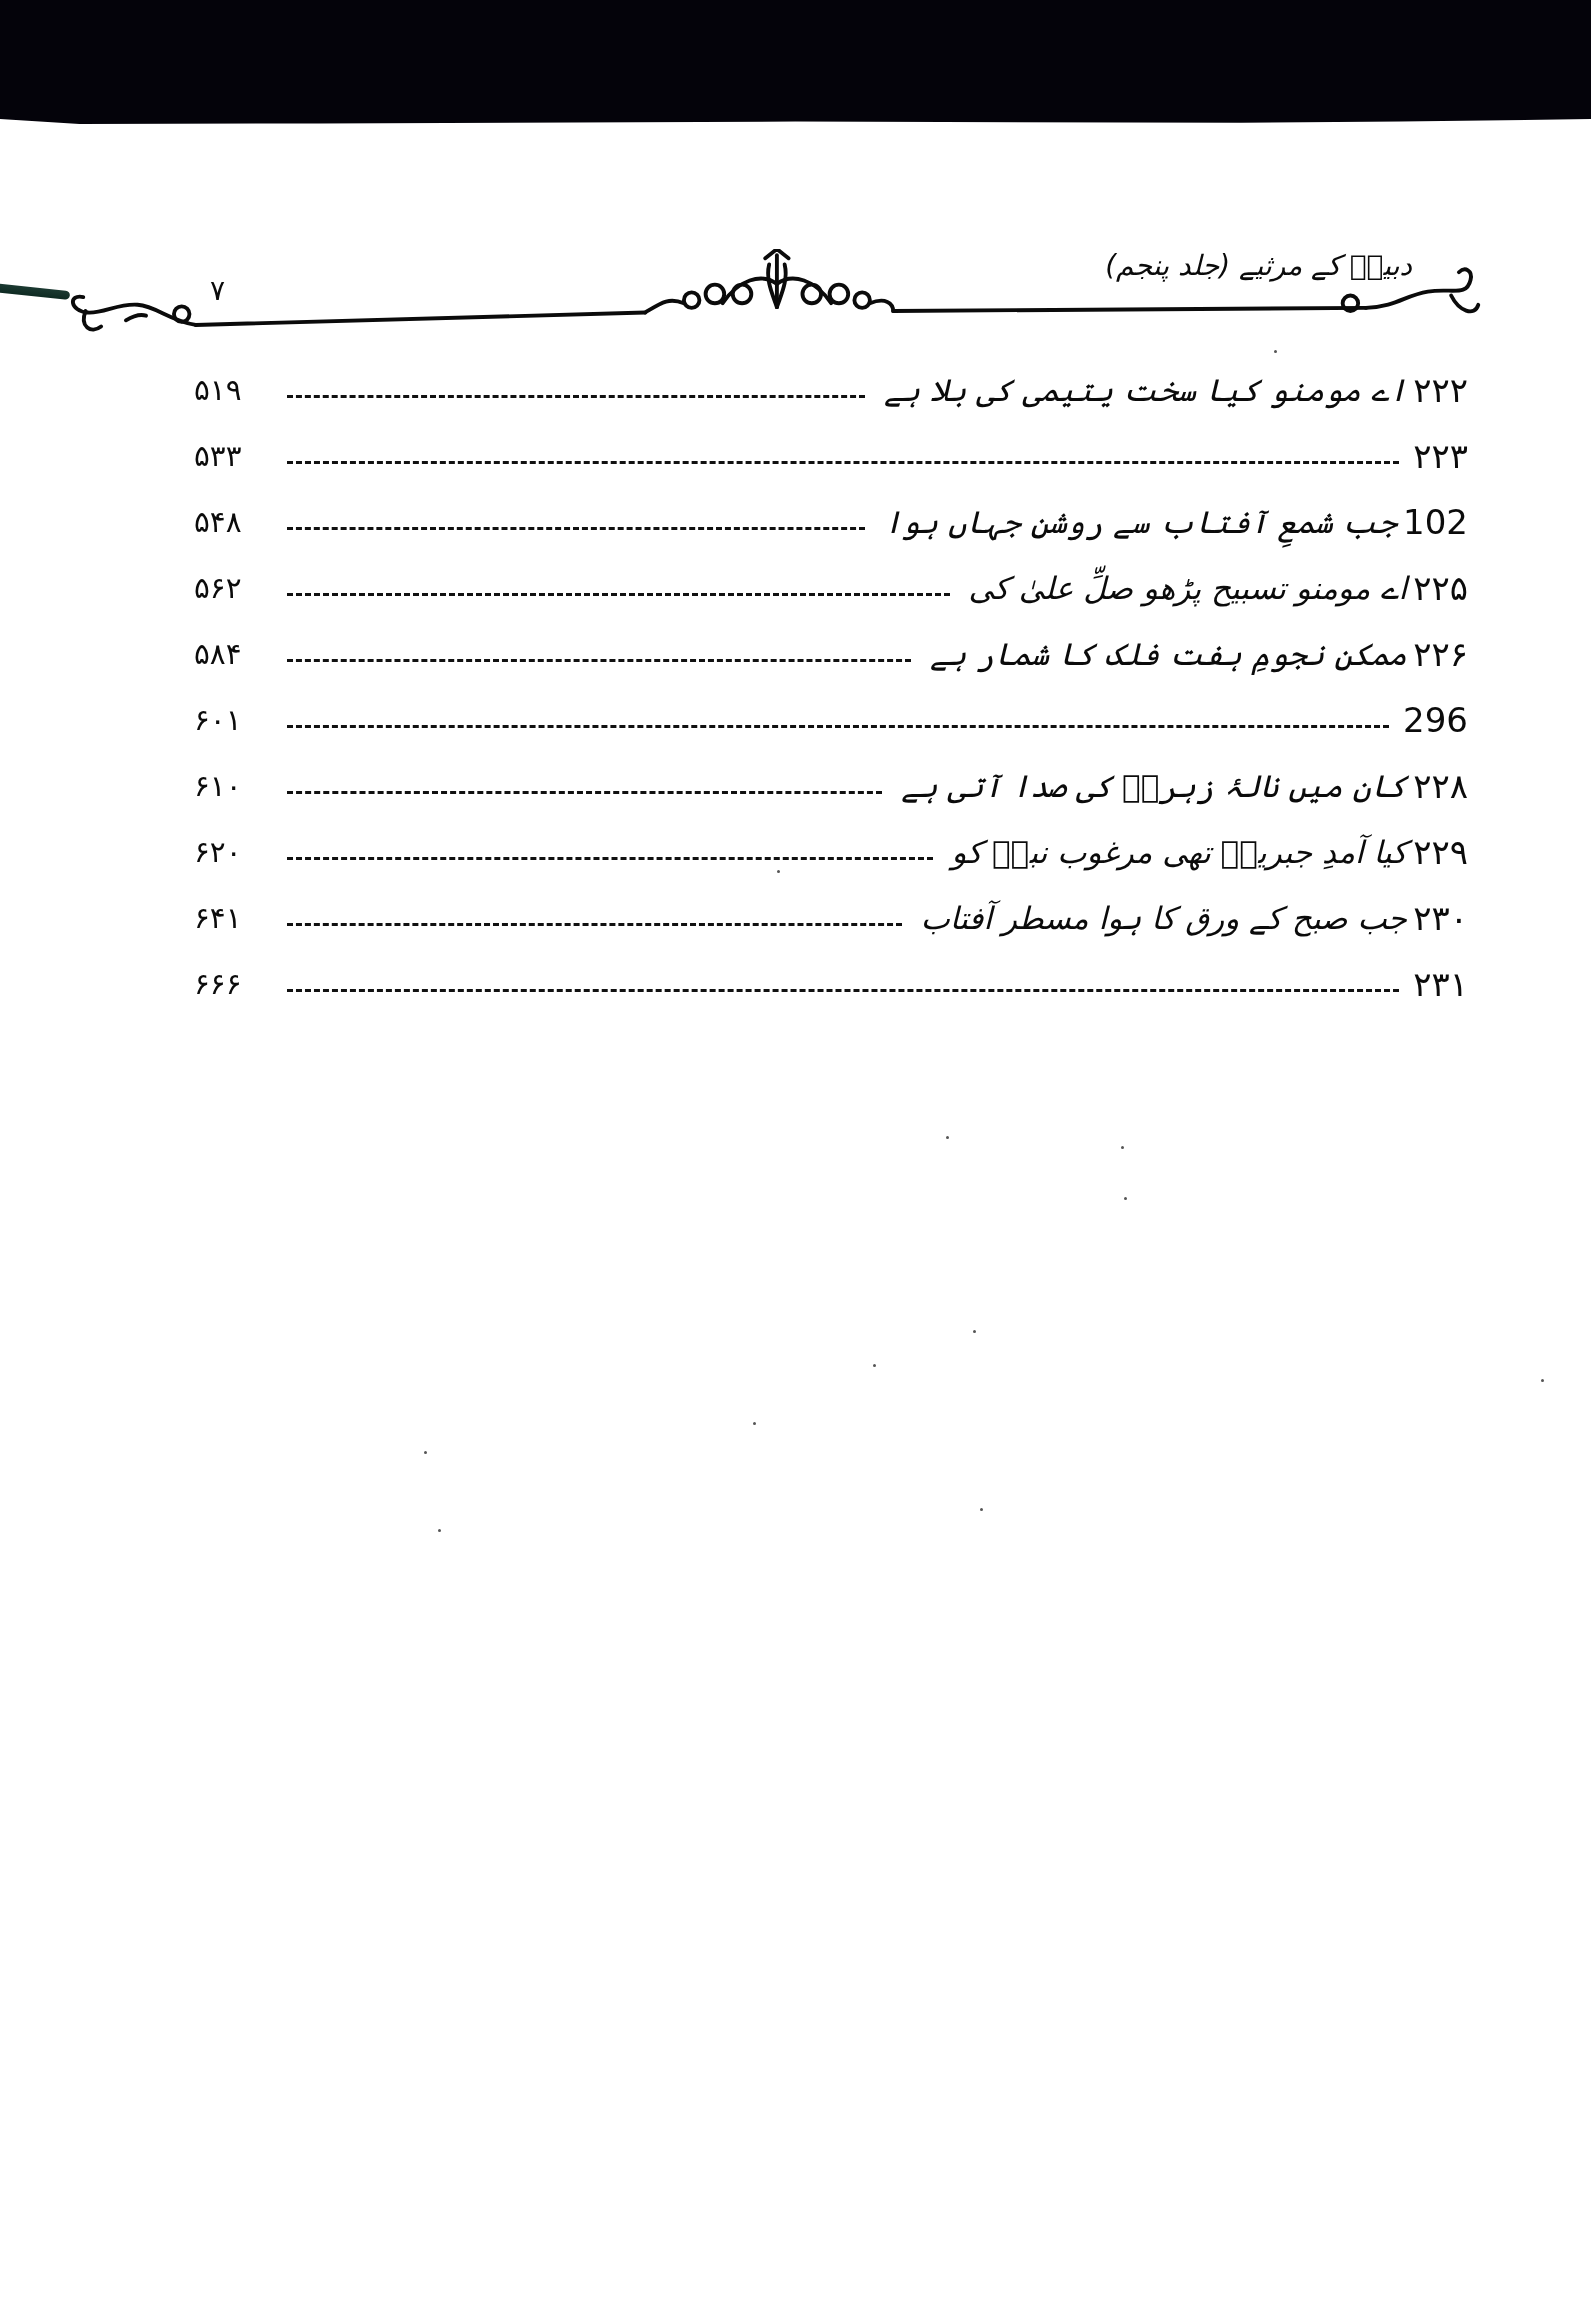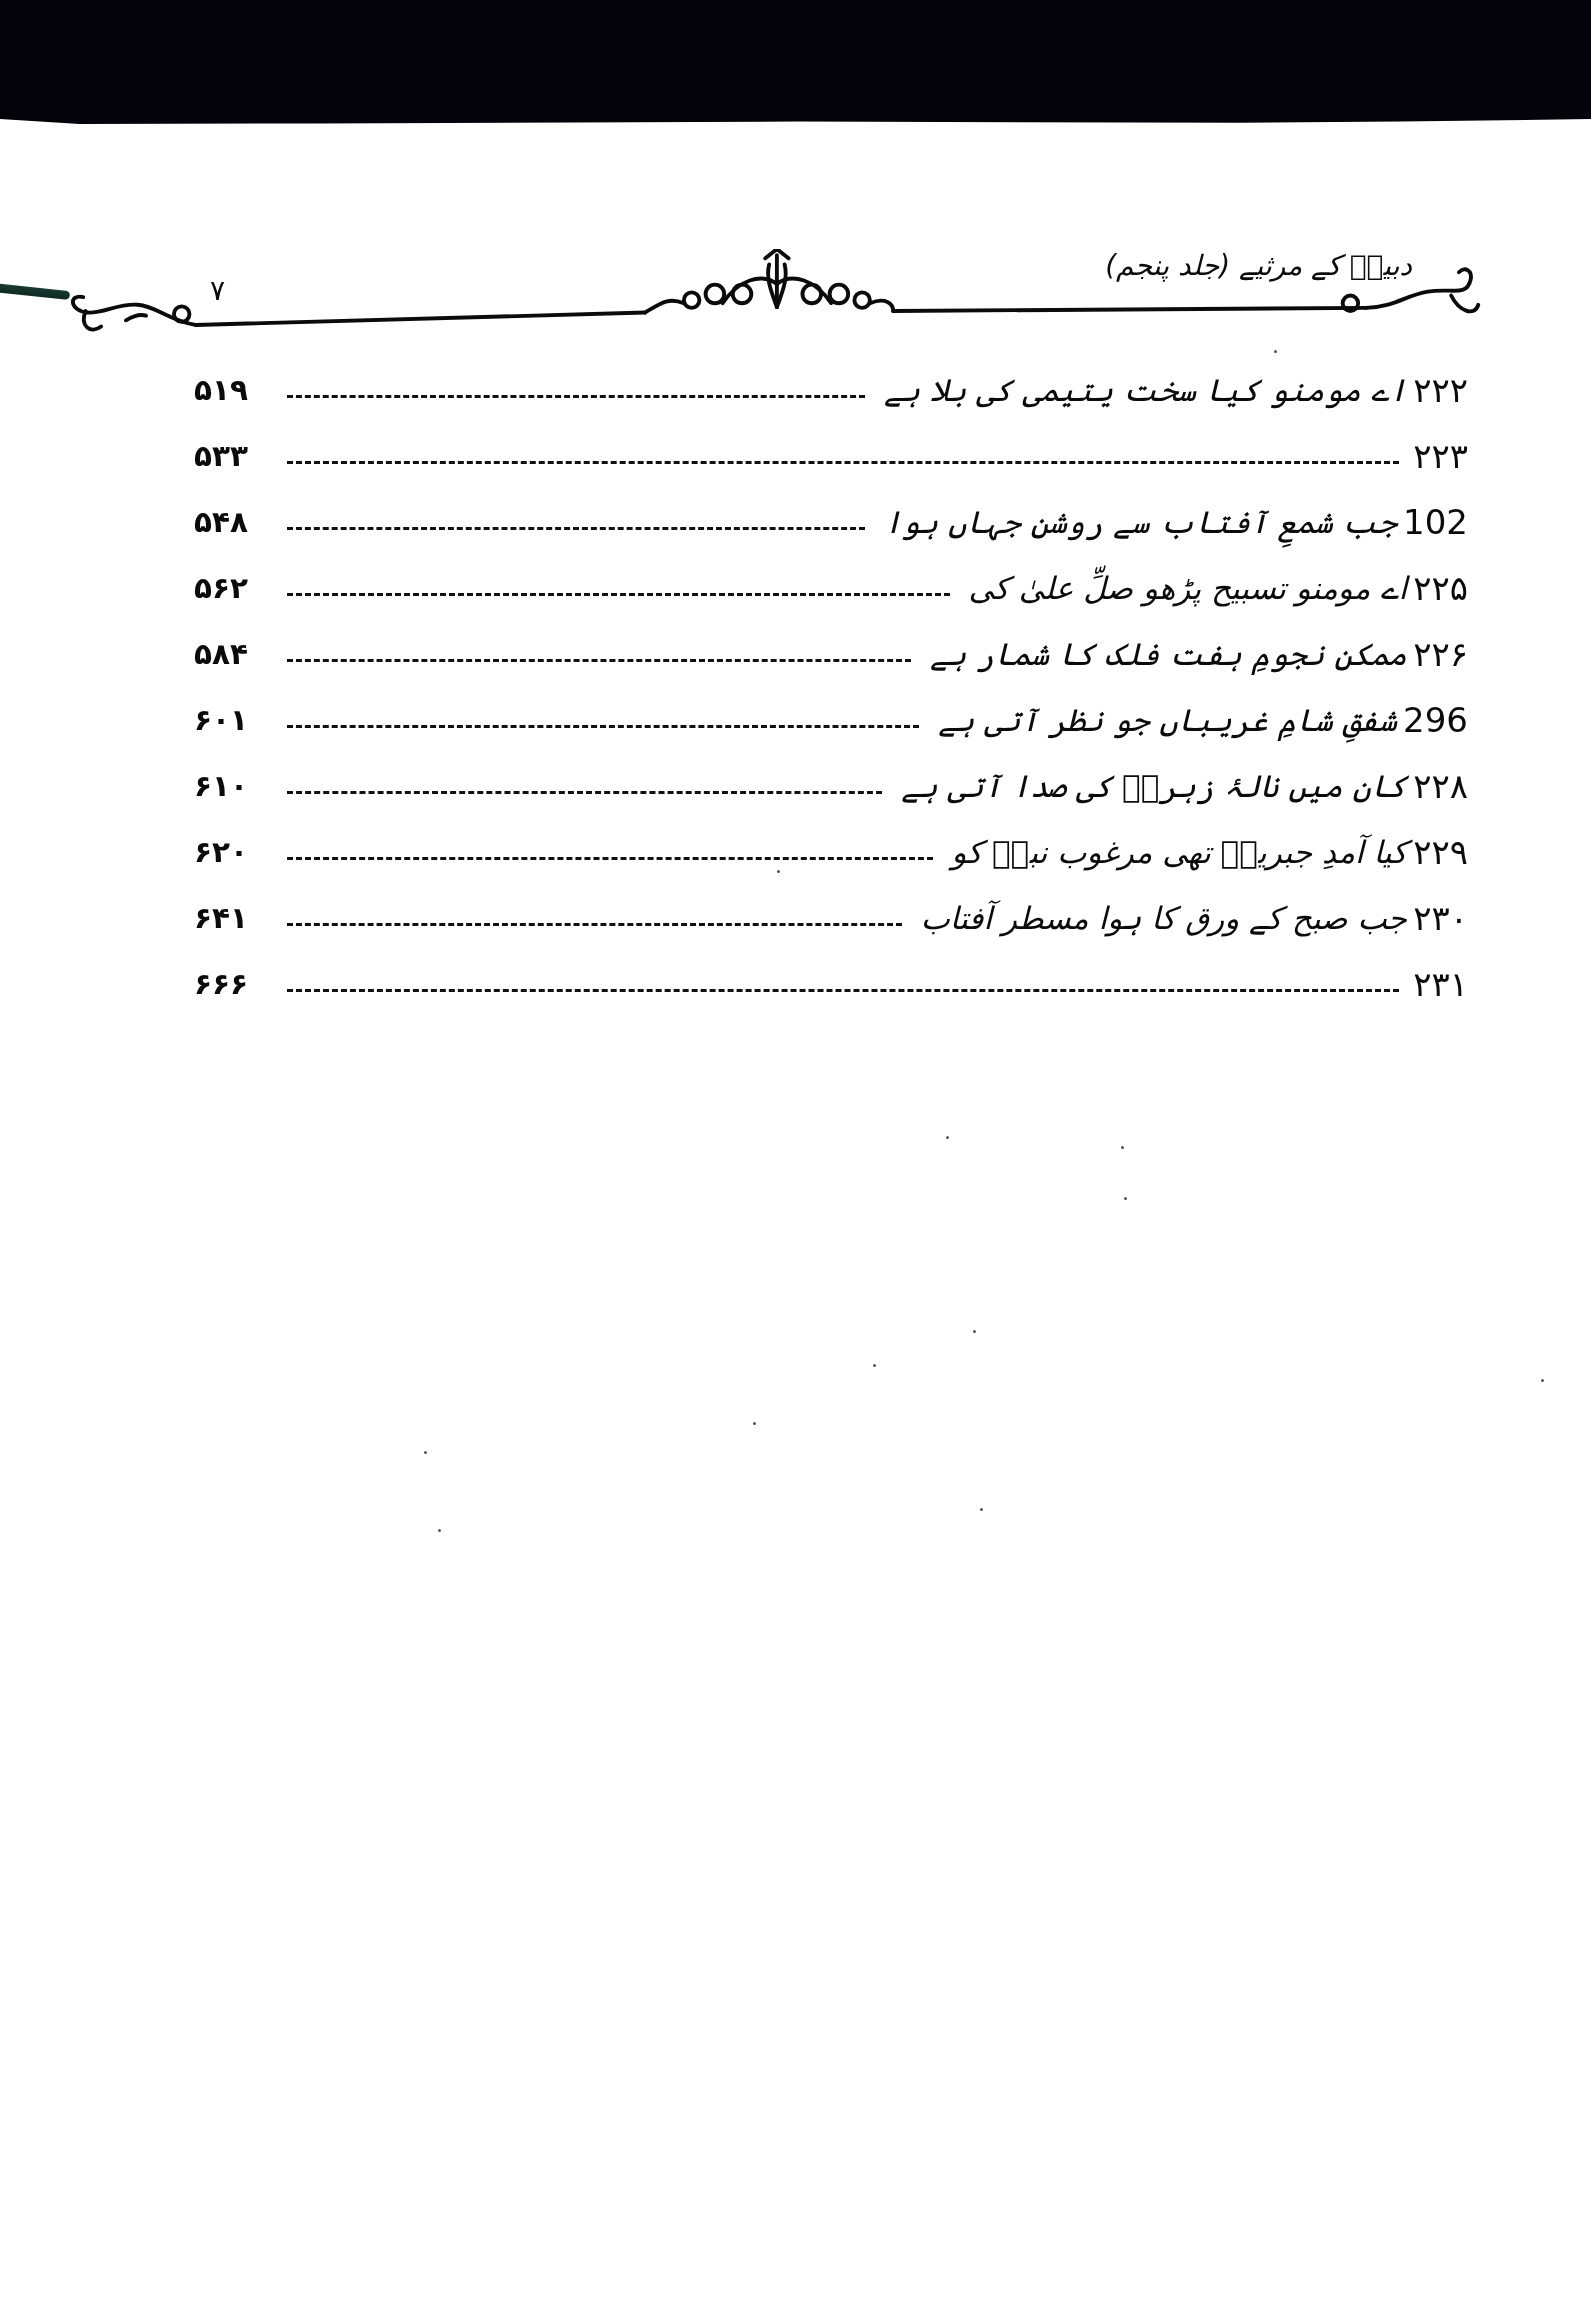--- a/index.html
+++ b/index.html
@@ -97,21 +97,21 @@
       height: 0;
       border-top: 3.9px dashed #111;
       margin: 0 7.8px;
       align-self: center;
       margin-top: 12.4px;
     }
     .page-num {
       direction: rtl;
       font-family: "DejaVu Sans", sans-serif;
       font-size: 29.5px;
-      font-weight: bold;
+      font-weight: normal;
       width: 85px;
       text-align: left;
       color: #0b0b0b;
     }
     .speck {
       position: absolute;
       width: 3.1px; height: 3.1px;
       border-radius: 50%;
       background: #555;
     }
@@ -183,21 +183,20 @@
     <span class="page-num">۵۶۲</span>
   </div>
   <div class="toc-row">
     <span class="entry-num">۲۲۶</span>
     <span class="entry-title">ممکن نجومِ ہفت فلک کا شمار ہے</span>
     <span class="leader"></span>
     <span class="page-num">۵۸۴</span>
   </div>
   <div class="toc-row">
     <span class="entry-num">296</span>
-    <span class="entry-title">شفقِ شامِ غریباں جو نظر آتی ہے</span>
     <span class="leader"></span>
     <span class="page-num">۶۰۱</span>
   </div>
   <div class="toc-row">
     <span class="entry-num">۲۲۸</span>
     <span class="entry-title">کان میں نالۂ زہراؑ کی صدا آتی ہے</span>
     <span class="leader"></span>
     <span class="page-num">۶۱۰</span>
   </div>
   <div class="toc-row">

